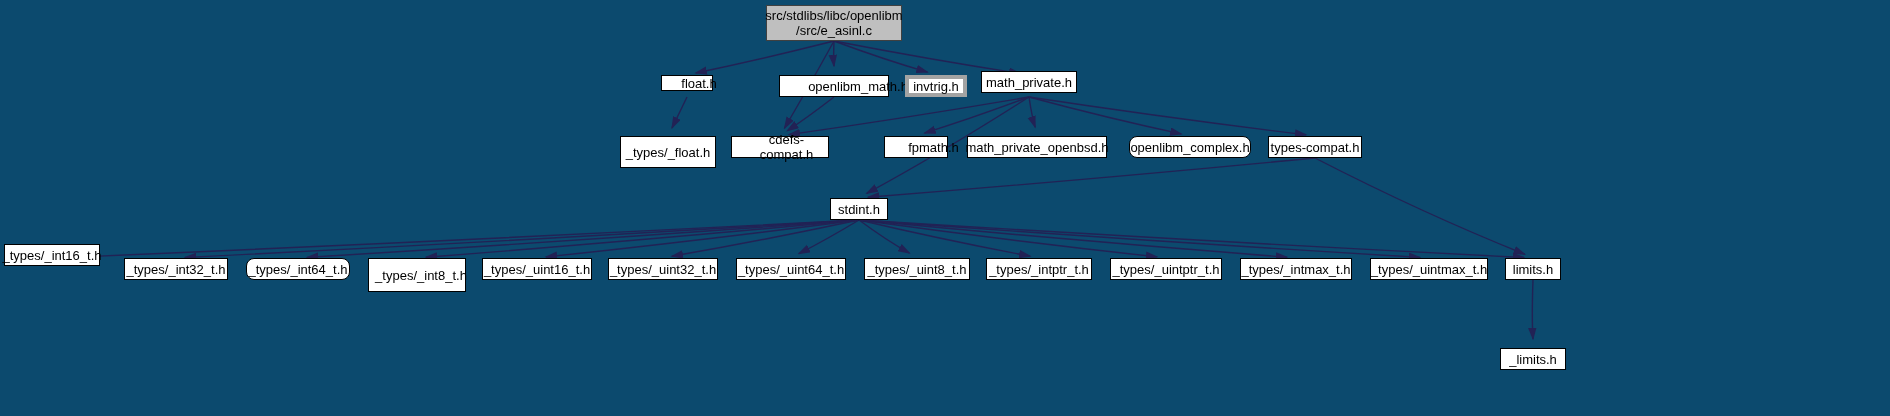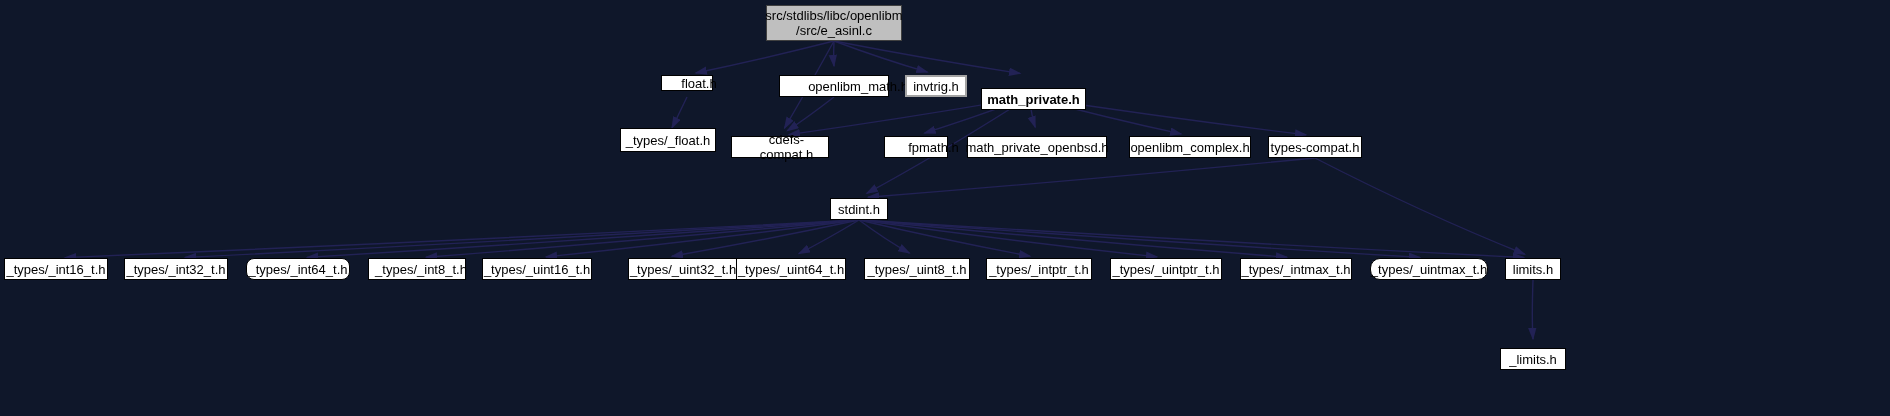--- a/index.html
+++ b/index.html
@@ -4,21 +4,21 @@
 <style>
   html, body {
     margin: 0;
     padding: 0;
     background: #ffffff;
   }
   #canvas {
     position: relative;
     width: 1890px;
     height: 416px;
-    background: #0f172a;
+    background: #0c4a6e;
     font-family: "Liberation Sans", sans-serif;
     overflow: hidden;
   }
   #edges {
     position: absolute;
     left: 0;
     top: 0;
     width: 1890px;
     height: 416px;
     pointer-events: none;
@@ -36,21 +36,21 @@
     font-size: 13px;
     line-height: 15px;
     white-space: pre-line;
     z-index: 2;
   }
   .node.root {
     background: #bfbfbf;
     border: 1px solid #404040;
   }
   .node.faded {
-    border: 2px solid #a3a3a3;
+    border: 4px solid #a3a3a3;
   }
 </style>
 </head>
 <body>
 
 <div id="canvas">
   <svg id="edges" viewBox="0 0 1890 416" xmlns="http://www.w3.org/2000/svg">
     <defs>
       <marker id="arrow" markerWidth="9" markerHeight="9" refX="8" refY="3" orient="auto" markerUnits="strokeWidth">
         <path d="M0,0 L9,3 L0,6 z" fill="#222255"></path>
@@ -87,36 +87,36 @@
         <path d="M859,220 Q1195.24,240.9 1524.0142700684235,257.49338614629096" fill="none" stroke="#222255" stroke-width="1.4" marker-end="url(#arrow)"></path>
         <path d="M1533,280 Q1531.64,317.4 1533,339" fill="none" stroke="#222255" stroke-width="1.4" marker-end="url(#arrow)"></path>
       </g>
   </svg>
   <div id="nodes">
       <div class="node root" style="left: 766px; top: 5px; width: 136px; height: 36px;">src/stdlibs/libc/openlibm
 /src/e_asinl.c</div>
       <div class="node" style="left: 661px; top: 75px; width: 52px; height: 16px; padding-left: 24px;">float.h</div>
       <div class="node" style="left: 779px; top: 75px; width: 110px; height: 22px; padding-left: 48px;">openlibm_math.h</div>
       <div class="node faded" style="left: 905px; top: 75px; width: 62px; height: 22px;">invtrig.h</div>
-      <div class="node" style="left: 981px; top: 88px; width: 105px; height: 22px; font-weight: bold;">math_private.h</div>
-      <div class="node" style="left: 620px; top: 128px; width: 96px; height: 24px;">_types/_float.h</div>
+      <div class="node" style="left: 981px; top: 71px; width: 96px; height: 22px;">math_private.h</div>
+      <div class="node" style="left: 620px; top: 136px; width: 96px; height: 32px;">_types/_float.h</div>
       <div class="node" style="left: 731px; top: 136px; width: 98px; height: 22px; padding-left: 13px;">cdefs-compat.h</div>
       <div class="node" style="left: 884px; top: 136px; width: 64px; height: 22px; padding-left: 35px;">fpmath.h</div>
       <div class="node" style="left: 967px; top: 136px; width: 140px; height: 22px;">math_private_openbsd.h</div>
-      <div class="node" style="left: 1129px; top: 136px; width: 122px; height: 22px;">openlibm_complex.h</div>
+      <div class="node" style="left: 1129px; top: 136px; width: 122px; height: 22px; border-radius: 8px;">openlibm_complex.h</div>
       <div class="node" style="left: 1268px; top: 136px; width: 94px; height: 22px;">types-compat.h</div>
       <div class="node" style="left: 830px; top: 198px; width: 58px; height: 22px;">stdint.h</div>
-      <div class="node" style="left: 4px; top: 258px; width: 104px; height: 22px;">_types/_int16_t.h</div>
+      <div class="node" style="left: 4px; top: 244px; width: 96px; height: 22px;">_types/_int16_t.h</div>
       <div class="node" style="left: 124px; top: 258px; width: 104px; height: 22px;">_types/_int32_t.h</div>
       <div class="node" style="left: 246px; top: 258px; width: 104px; height: 22px; border-radius: 8px;">_types/_int64_t.h</div>
-      <div class="node" style="left: 368px; top: 258px; width: 98px; height: 22px; padding-left: 8px;">_types/_int8_t.h</div>
+      <div class="node" style="left: 368px; top: 258px; width: 98px; height: 34px; padding-left: 8px;">_types/_int8_t.h</div>
       <div class="node" style="left: 482px; top: 258px; width: 110px; height: 22px;">_types/_uint16_t.h</div>
-      <div class="node" style="left: 628px; top: 258px; width: 110px; height: 22px;">_types/_uint32_t.h</div>
+      <div class="node" style="left: 608px; top: 258px; width: 110px; height: 22px;">_types/_uint32_t.h</div>
       <div class="node" style="left: 736px; top: 258px; width: 110px; height: 22px;">_types/_uint64_t.h</div>
       <div class="node" style="left: 864px; top: 258px; width: 106px; height: 22px;">_types/_uint8_t.h</div>
       <div class="node" style="left: 986px; top: 258px; width: 106px; height: 22px;">_types/_intptr_t.h</div>
       <div class="node" style="left: 1110px; top: 258px; width: 112px; height: 22px;">_types/_uintptr_t.h</div>
       <div class="node" style="left: 1240px; top: 258px; width: 112px; height: 22px;">_types/_intmax_t.h</div>
-      <div class="node" style="left: 1370px; top: 258px; width: 118px; height: 22px; border-radius: 10px;">_types/_uintmax_t.h</div>
+      <div class="node" style="left: 1370px; top: 258px; width: 118px; height: 22px;">_types/_uintmax_t.h</div>
       <div class="node" style="left: 1505px; top: 258px; width: 56px; height: 22px;">limits.h</div>
       <div class="node" style="left: 1500px; top: 348px; width: 66px; height: 22px;">_limits.h</div>
     </div>
 </div>
 
 </body></html>

